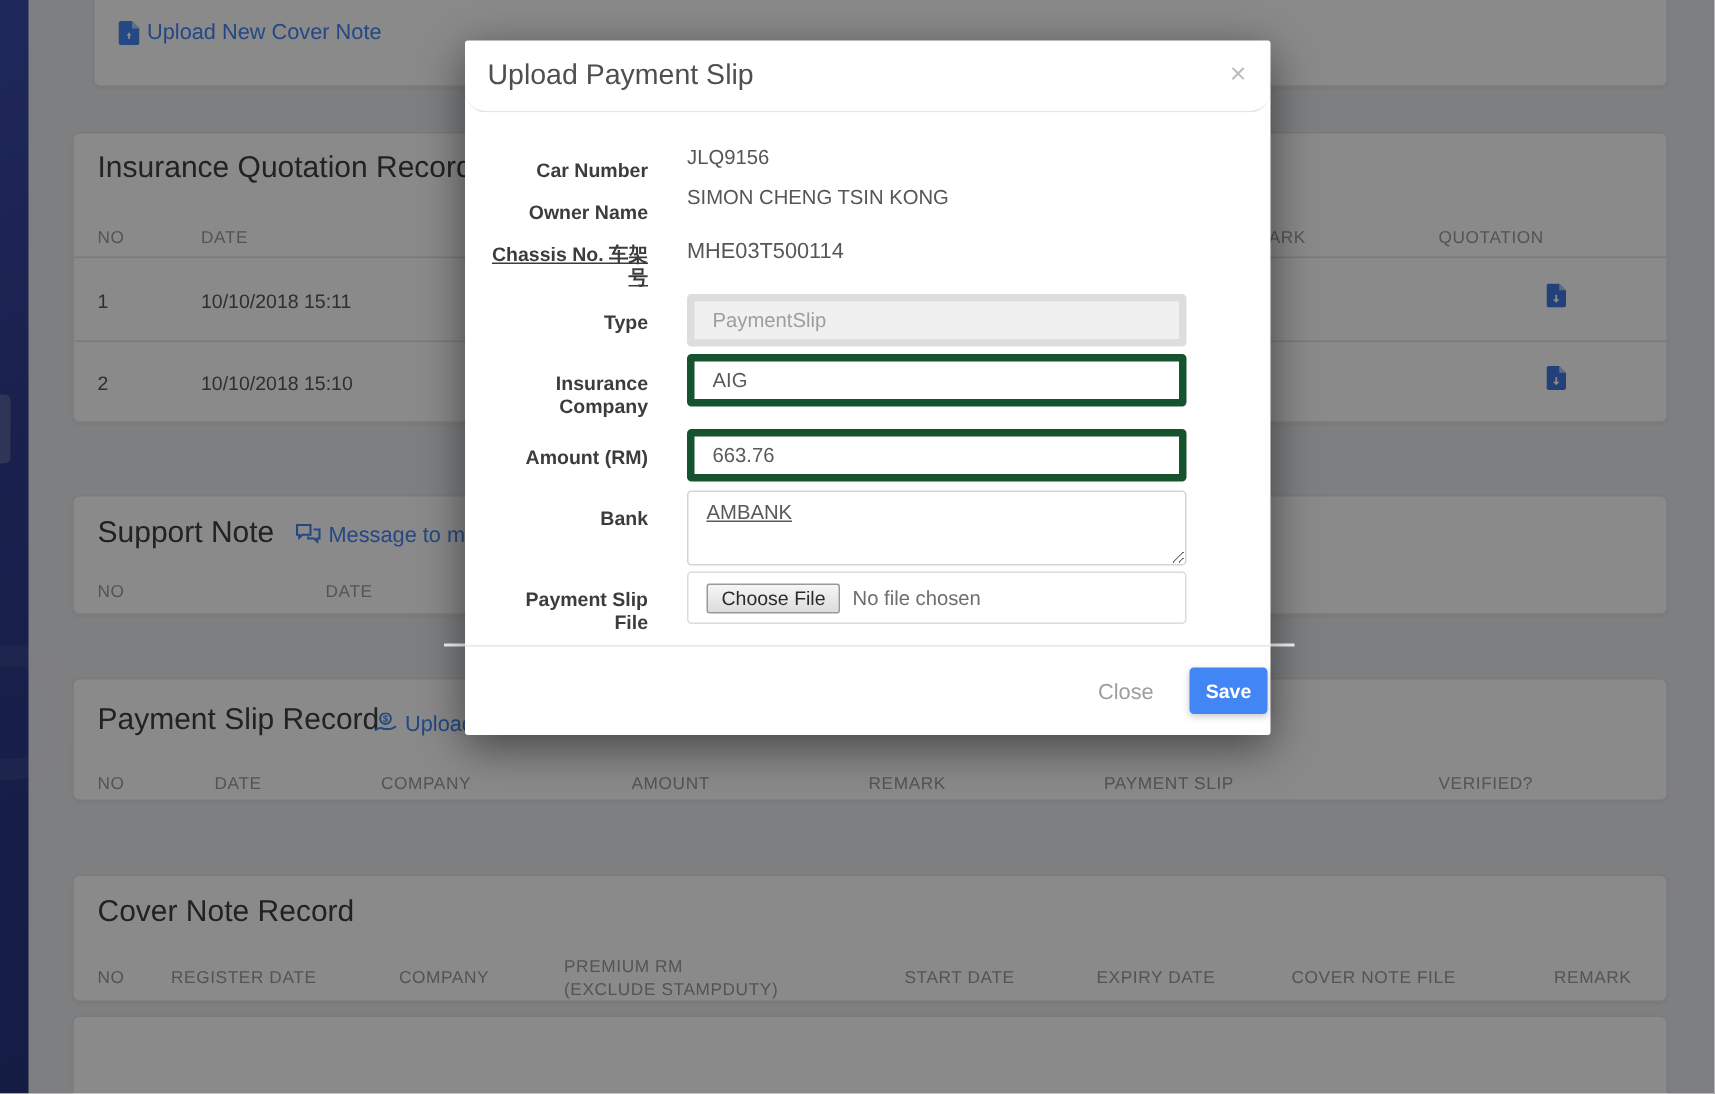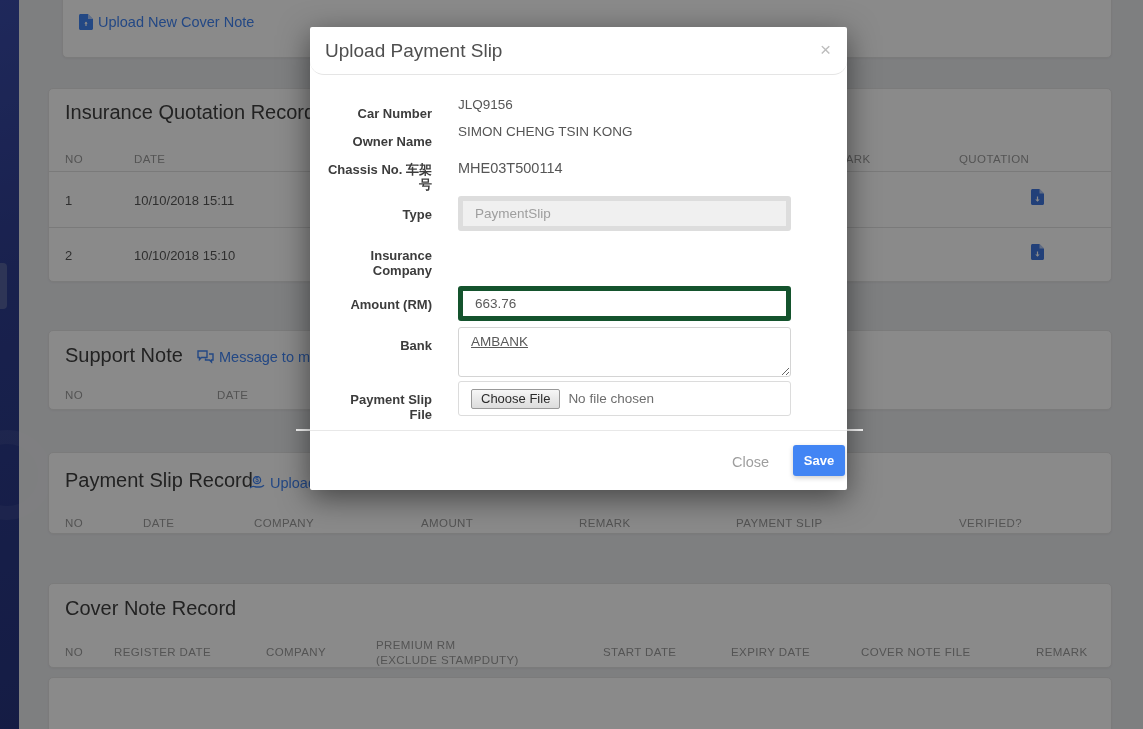--- a/index.html
+++ b/index.html
@@ -15,21 +15,21 @@
   .side-tab { position:absolute; left:0; top:263px; width:7px; height:46px;
     background:#56639f; border-radius:0 4px 4px 0; }
 
   
   .card { position:absolute; background:#ffffff; border:1px solid #e3e3e3;
     border-radius:5px; box-shadow:0 1px 2px rgba(0,0,0,0.04); }
   .card-title { position:absolute; left:16px; font-size:20px; color:#3f3f3f; font-weight:400; }
   .th { position:absolute; font-size:11.5px; color:#9b9b9b; letter-spacing:.4px; font-weight:400; }
   .td { position:absolute; font-size:13px; color:#585858; }
   .rule { position:absolute; left:0; right:0; height:0; border-top:1px solid #e2e2e2; }
-  .link { position:absolute; display:flex; align-items:center; gap:5px; color:#4285f4;
+  .link { position:absolute; display:flex; align-items:flex-start; gap:5px; color:#4285f4;
     font-size:14.5px; font-weight:500; cursor:pointer; white-space:nowrap; }
   .link svg { flex:0 0 auto; }
 
   
   .backdrop { position:absolute; inset:0; background:rgba(0,0,0,0.46); z-index:30; }
   .overflow-line { position:absolute; left:296px; top:429px; width:567px; height:2px;
     background:#fafafa; z-index:35; }
   .modal { position:absolute; left:310px; top:27px; width:537px; height:463px; background:#fff;
     border-radius:2px; box-shadow:0 8px 30px rgba(0,0,0,0.5); z-index:40; }
   .modal-header { position:absolute; left:0; top:0; right:0; height:48px; border-bottom:1px solid #e5e5e5;border-radius:14px; }
@@ -172,27 +172,28 @@
       <div class="modal-title">Upload Payment Slip</div>
       <div class="modal-x">×</div>
     </div>
 
     <span class="mlabel" style="top:79px;">Car Number</span>
     <span class="mvalue" style="top:70px;">JLQ9156</span>
 
     <span class="mlabel" style="top:107px;">Owner Name</span>
     <span class="mvalue" style="top:97px;">SIMON CHENG TSIN KONG</span>
 
-    <span class="mlabel" style="top:135px;">Chassis No. 车架号</span>
+    <span class="mlabel" style="top:135px;text-decoration:underline;">Chassis No. 车架号</span>
     <span class="mvalue" style="top:133px; font-size:14.5px;">MHE03T500114</span>
 
     <span class="mlabel" style="top:180px;">Type</span>
     <input class="minput" style="top: 169px;" disabled="" value="PaymentSlip">
 
     <span class="mlabel" style="top:221px;">Insurance Company</span>
+    <input class="minput" style="top: 209px;" value="AIG">
 
     <span class="mlabel" style="top:270px;">Amount (RM)</span>
     <input class="minput" style="top: 259px;" value="663.76">
 
     <span class="mlabel" style="top:311px;">Bank</span>
     <textarea class="mtextarea" style="top: 300px; text-decoration: underline;">AMBANK</textarea>
 
     <span class="mlabel" style="top:365px;">Payment Slip File</span>
     <div class="filebox" style="top:354px;">
       <button class="filebtn">Choose File</button>

